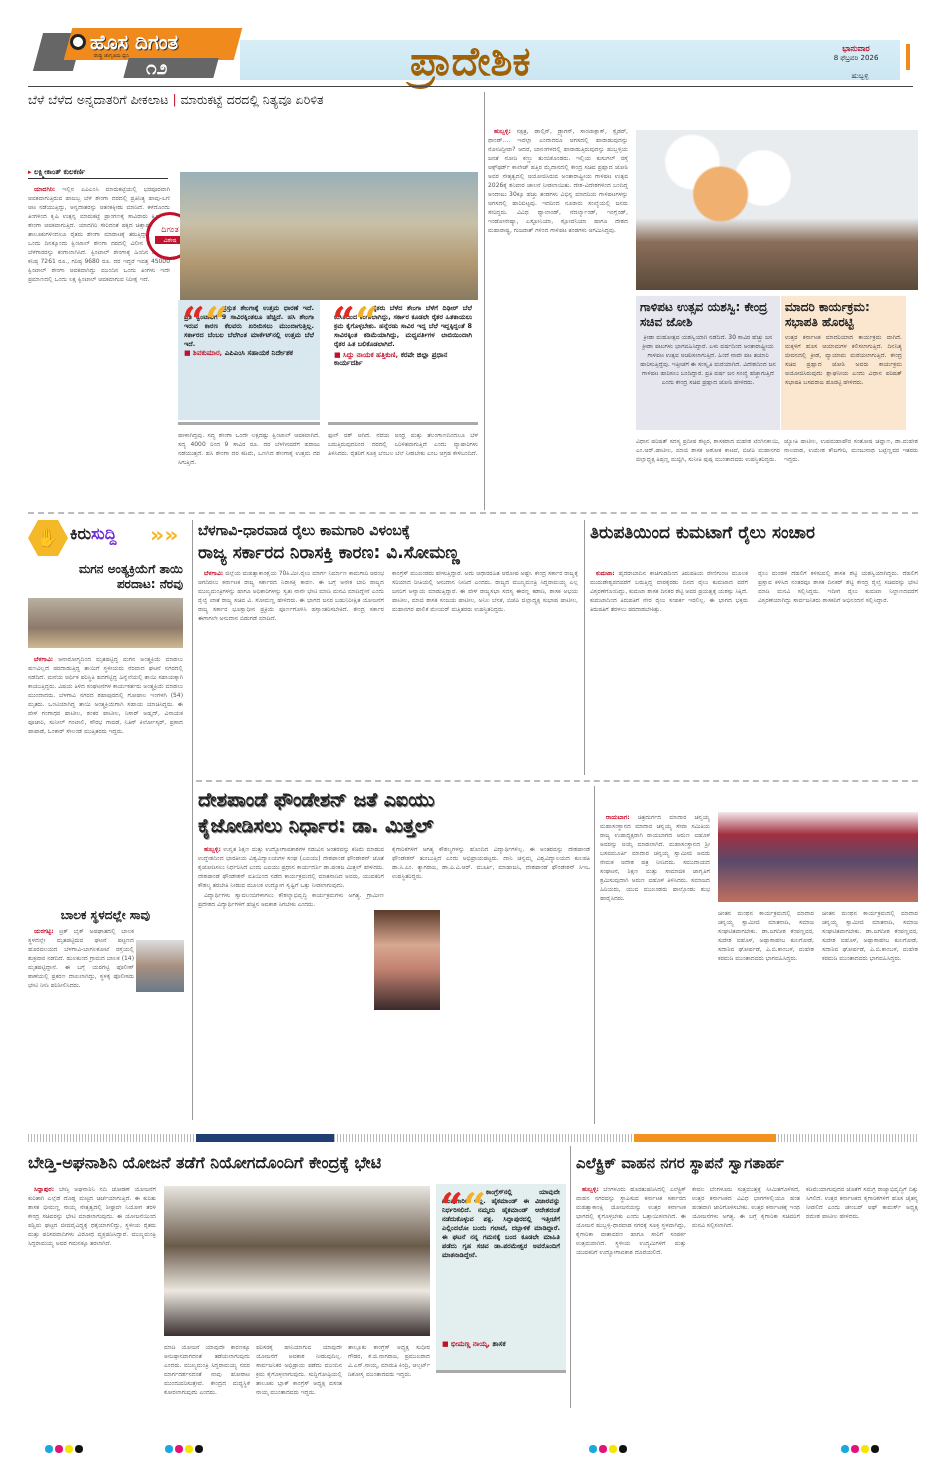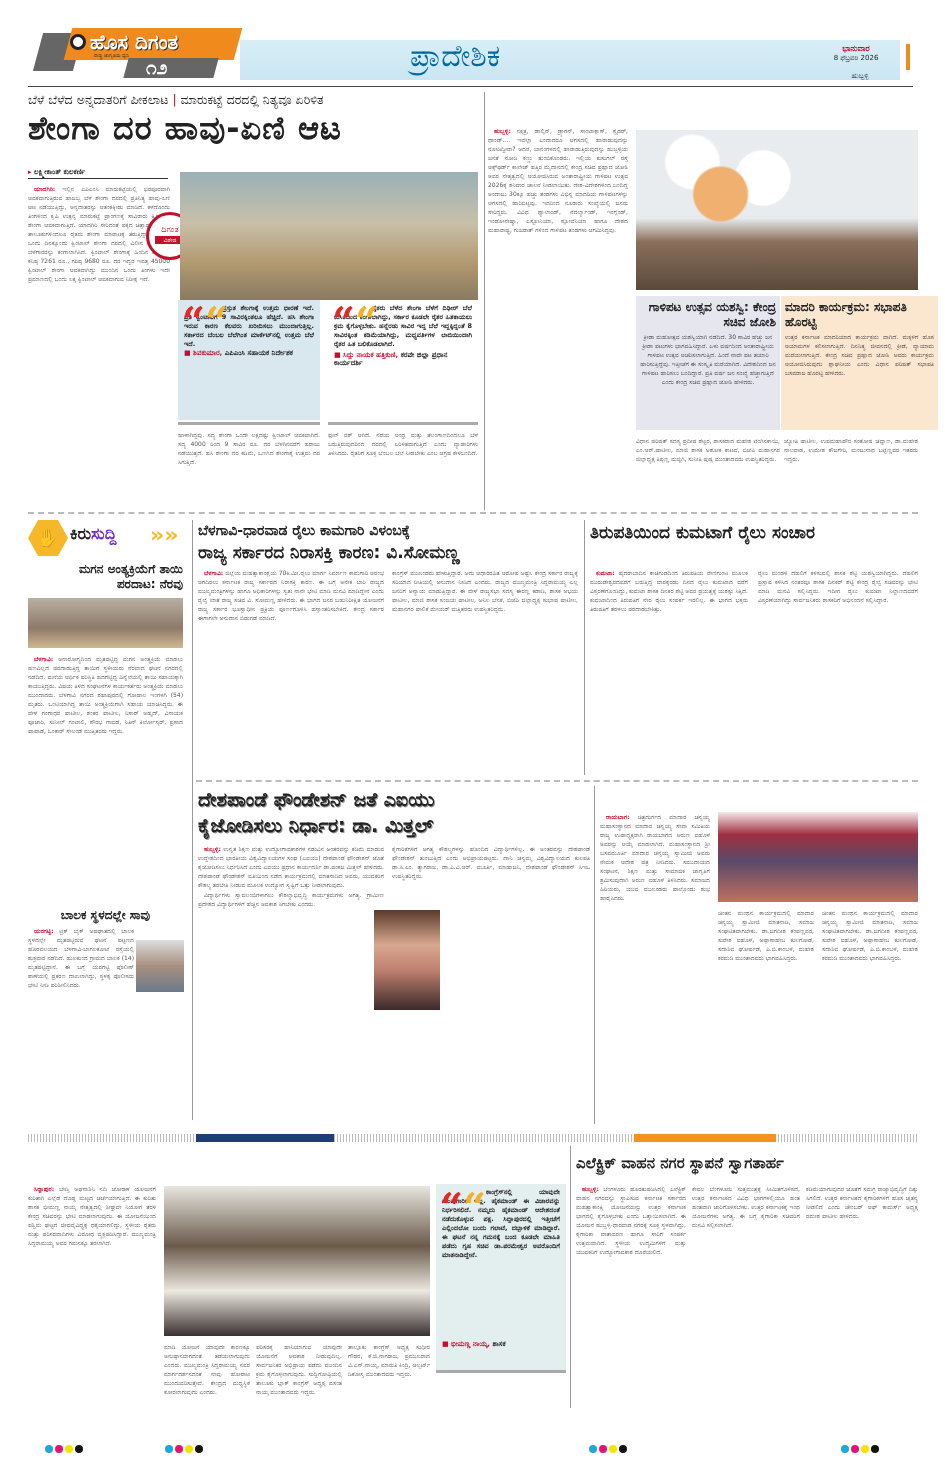--- a/index.html
+++ b/index.html
@@ -27,37 +27,36 @@
   <div class="abs hdr-logo">
     <div class="abs logo-grey"></div>
     <div class="abs logo-bg" style="background:#f08a1c"></div>
     <div class="abs" style="left:42px;top:6px;width:16px;height:16px;border-radius:50%;background:#fff;border:3px solid #222"></div>
     <div class="abs" style="left:62px;top:2px;font-size:20px;font-weight:bold;color:#fff;white-space:nowrap;text-shadow:1px 1px 0 #333">ಹೊಸ ದಿಗಂತ</div>
     <div class="abs" style="left:66px;top:24px;font-size:5px;color:#222;white-space:nowrap">ರಾಷ್ಟ್ರ ಜಾಗೃತಿಯ ಧ್ವನಿ</div>
     <div class="abs logo-pg"></div>
     <div class="abs" style="left:118px;top:28px;font-size:19px;color:#fff;font-weight:bold">೧೨</div>
   </div>
   <div class="abs banner"></div>
-  <div class="abs" style="left:410px;top:38px;font-size:30px;font-weight:normal;color:#0369a1;font-family:'DejaVu Sans',sans-serif">ಪ್ರಾದೇಶಿಕ</div>
+  <div class="abs" style="left:410px;top:38px;font-size:40px;font-weight:bold;color:#a16207;font-family:'DejaVu Sans',sans-serif">ಪ್ರಾದೇಶಿಕ</div>
   <div class="abs" style="left:816px;top:44px;width:80px;text-align:center">
     <div style="font-size:8px;color:#c0122c;font-weight:bold">ಭಾನುವಾರ</div>
     <div style="font-size:7px;color:#222">8 ಫೆಬ್ರವರಿ 2026</div>
   </div>
   <div class="abs" style="left:906px;top:44px;width:4px;height:26px;background:#f08a1c"></div>
   <div class="abs" style="left:830px;top:72px;width:60px;font-size:7px;text-align:center">ಹುಬ್ಬಳ್ಳಿ</div>
   <div class="abs hline" style="left:28px;top:86px;width:885px;background:#444"></div>
 </div>
 
 <div class="abs" style="left:28px;top:92px;width:450px;height:418px">
   <div style="font-size:12.5px;white-space:nowrap">
     <span>ಬೆಳೆ ಬೆಳೆದ ಅನ್ನದಾತರಿಗೆ ಪೀಕಲಾಟ</span>
     <span style="color:#c0122c"> | </span>
     <span>ಮಾರುಕಟ್ಟೆ ದರದಲ್ಲಿ ನಿತ್ಯವೂ ಏರಿಳಿತ</span>
   </div>
-  <div style="font-size:32px;font-weight:bold;line-height:40px;white-space:nowrap;letter-spacing:1px">ಶೇಂಗಾ ದರ ಹಾವು-ಏಣಿ ಆಟ</div>
   <div class="abs" style="left:0;top:76px;width:140px;border-bottom:1px solid #333;font-size:7px;font-weight:bold;padding-bottom:2px">
     <span style="color:#c0122c">▸</span> <span>ಲಕ್ಷ್ಮೀಕಾಂತ್ ಕುಲಕರ್ಣಿ</span>
   </div>
   <div class="abs txt" style="left:0;top:92px;width:142px;height:316px">
     <p><span class="dl">ಯಾದಗಿರಿ:</span> <span>ಇಲ್ಲಿನ ಎಪಿಎಂಸಿ ಮಾರುಕಟ್ಟೆಯಲ್ಲಿ ಭರಪೂರವಾಗಿ ಆವಕವಾಗುತ್ತಿರುವ ಹಾಜಬ್ಬ ಬೆಳೆ ಶೇಂಗಾ ದರದಲ್ಲಿ ಪ್ರತಿನಿತ್ಯ ಹಾವು-ಏಣಿ ಆಟ ನಡೆಯುತ್ತಿದ್ದು, ಅನ್ನದಾತರನ್ನು ಆತಂಕಕ್ಕೀಡು ಮಾಡಿದೆ. ಕಳೆದೊಂದು ತಿಂಗಳಿಂದ ಕೃಷಿ ಉತ್ಪನ್ನ ಮಾರುಕಟ್ಟೆ ಪ್ರಾಂಗಣಕ್ಕೆ ಸಾವಿರಾರು ಕ್ವಿಂಟಾಲ್ ಶೇಂಗಾ ಆವಕವಾಗುತ್ತಿದೆ. ಯಾದಗಿರಿ ಸೇರಿದಂತೆ ಪಕ್ಕದ ಚಿತ್ತಾಪುರ, ಸೇಡಂ ತಾಲೂಕುಗಳಿಂದಲೂ ರೈತರು ಶೇಂಗಾ ಮಾರಾಟಕ್ಕೆ ತರುತ್ತಿದ್ದಾರೆ. ಆದರೆ, ಒಂದು ದಿನಕ್ಕೊಂದು ಕ್ವಿಂಟಾಲ್ ಶೇಂಗಾ ದರದಲ್ಲಿ ವಿಲೀನ ಕಾಣುತ್ತಿದ್ದು, ಬೆಳೆಗಾರರನ್ನು ಕಂಗಾಲಾಗಿಸಿದೆ. ಕ್ವಿಂಟಾಲ್ ಶೇಂಗಾಕ್ಕೆ ಹಿಂದಿನ ದಿನದಂದ ಕನಿಷ್ಠ 7261 ರೂ., ಗರಿಷ್ಠ 9680 ರೂ. ದರ ಇದ್ದರೆ ಇವತ್ತ 45000 ಕ್ವಿಂಟಾಲ್ ಶೇಂಗಾ ಆವಕವಾಗಿದ್ದು ಮುಂದಿನ ಒಂದು ತಿಂಗಳು ಇದೇ ಪ್ರಮಾಣದಲ್ಲಿ ಒಂದು ಲಕ್ಷ ಕ್ವಿಂಟಾಲ್ ಆವಕವಾಗುವ ನಿರೀಕ್ಷೆ ಇದೆ.</span></p>
   </div>
   <div class="abs" style="left:118px;top:120px;width:48px;height:48px;border-radius:50%;border:3px solid #c0122c;background:#fff;text-align:center;padding-top:10px">
     <div style="font-size:8px;font-weight:normal;color:#c0122c">ದಿಗಂತ</div>
     <div style="font-size:6px;color:#fff;background:#c0122c;margin:1px 6px">ವಿಶೇಷ</div>
   </div>
@@ -81,24 +80,24 @@
 </div>
 
 <div class="abs vline" style="left:484px;top:92px;height:418px"></div>
 
 <div class="abs" style="left:488px;top:92px;width:430px;height:418px">
   <div class="abs txt" style="left:0;top:34px;width:140px;height:300px">
     <p><span class="dl">ಹುಬ್ಬಳ್ಳಿ:</span> <span>ನಕ್ಷತ್ರ, ಡಾಲ್ಫಿನ್, ಡ್ರ್ಯಾಗನ್, ಸಾಂಟಾಕ್ಲಾಸ್, ಸ್ಪೈಡರ್, ಥಾಂಡ್.... ಇವೆಲ್ಲಾ ಎಂದಾದರೂ ಆಗಸದಲ್ಲಿ ಹಾರಾಡುವುದನ್ನು ನೋಡಿದ್ದೀರಾ? ಅದರೆ, ಬಾನಂಗಳದಲ್ಲಿ ಹಾರಾಡುತ್ತಿರುವುದನ್ನು ಹುಬ್ಬಳ್ಳಿಯ ಜನತೆ ನೋಡಿ ಕಣ್ಣು ತುಂಬಿಕೊಂಡರು. ಇಲ್ಲಿಯ ಕುಸುಗಲ್ ರಸ್ತೆ ಆಕ್ಸ್‌ಫರ್ಡ್ ಕಾಲೇಜ್ ಹತ್ತಿರ ಮೈದಾನದಲ್ಲಿ ಕೇಂದ್ರ ಸಚಿವ ಪ್ರಹ್ಲಾದ ಜೋಶಿ ಅವರ ನೇತೃತ್ವದಲ್ಲಿ ಆಯೋಜಿಸಿರುವ ಅಂತಾರಾಷ್ಟ್ರೀಯ ಗಾಳಿಪಟ ಉತ್ಸವ 2026ಕ್ಕೆ ಶನಿವಾರ ಚಾಲನೆ ನೀಡಲಾಯಿತು. ದೇಶ-ವಿದೇಶಗಳಿಂದ ಬಂದಿದ್ದ ಅಂದಾಜು 30ಕ್ಕೂ ಹೆಚ್ಚು ತಂಡಗಳು ವಿಭಿನ್ನ ಮಾದರಿಯ ಗಾಳಿಪಟಗಳನ್ನು ಆಗಸದಲ್ಲಿ ಹಾರಿಬಿಟ್ಟವು. ಇದರಿಂದ ನೂರಾರು ಸಂಖ್ಯೆಯಲ್ಲಿ ಜನರು ಸೇರಿದ್ದರು. ವಿವಿಧ ಥ್ಯಾಲಾಂಡ್, ನೆದರ್ಲ್ಯಾಂಡ್, ಇಂಗ್ಲೆಂಡ್, ಇಂಡೋನೇಷ್ಯಾ, ಎಸ್ಟೋನಿಯಾ, ಸ್ಲೋವೆನಿಯಾ ಹಾಗೂ ದೇಶದ ಮಹಾರಾಷ್ಟ್ರ, ಗುಜರಾತ್ ಗಳಿಂದ ಗಾಳಿಪಟ ತಂಡಗಳು ಆಗಮಿಸಿದ್ದವು.</span></p>
   </div>
   <div class="abs photo" style="left:148px;top:38px;width:282px;height:160px;background:radial-gradient(circle at 30% 40%,#f0b070 0 12%,transparent 13%),radial-gradient(circle at 20% 20%,#fff 0 10%,transparent 11%),radial-gradient(circle at 45% 30%,#fff 0 14%,transparent 15%),linear-gradient(180deg,#e8ecee 0%,#e8ecee 55%,#8a6e5a 70%,#5a4a3a 100%)"></div>
   <div class="abs" style="left:148px;top:204px;width:144px;height:134px;background:#e6e6ef;padding:4px">
-    <div style="font-size:12px;font-weight:bold;line-height:15px;text-align:right">ಗಾಳಿಪಟ ಉತ್ಸವ ಯಶಸ್ವಿ: ಕೇಂದ್ರ ಸಚಿವ ಜೋಶಿ</div>
+    <div style="font-size:12px;font-weight:bold;line-height:15px;text-align:left">ಗಾಳಿಪಟ ಉತ್ಸವ ಯಶಸ್ವಿ: ಕೇಂದ್ರ ಸಚಿವ ಜೋಶಿ</div>
     <div class="txt" style="color:#444;margin-top:2px;text-align:center;height:96px">ಕ್ರೀಡಾ ಮಹೋತ್ಸವ ಯಶಸ್ವಿಯಾಗಿ ನಡೆದಿದೆ. 30 ಸಾವಿರ ಹೆಚ್ಚು ಜನ ಕ್ರೀಡಾ ಪಟುಗಳು ಭಾಗವಹಿಸಿದ್ದಾರೆ. ಏಳು ವರ್ಷದಿಂದ ಅಂತಾರಾಷ್ಟ್ರೀಯ ಗಾಳಿಪಟ ಉತ್ಸವ ಆಚರಿಸಲಾಗುತ್ತಿದೆ. ಹಿಂದೆ ನಾವೇ ಪಟ ತಯಾರಿ ಹಾರಿಸುತ್ತಿದ್ದೆವು. ಇತ್ತೀಚೆಗೆ ಈ ಸಂಸ್ಕೃತಿ ಮರೆಯಾಗಿದೆ. ವಿದೇಶದಿಂದ ಜನ ಗಾಳಿಪಟ ಹಾರಿಸಲು ಬಂದಿದ್ದಾರೆ. ಪ್ರತಿ ವರ್ಷ ಜನ ಸಂಖ್ಯೆ ಹೆಚ್ಚಾಗುತ್ತಿದೆ ಎಂದು ಕೇಂದ್ರ ಸಚಿವ ಪ್ರಹ್ಲಾದ ಜೋಶಿ ಹೇಳಿದರು.</div>
   </div>
-  <div class="abs" style="left:293px;top:204px;width:157px;height:134px;background:#fbe6cf;padding:4px">
+  <div class="abs" style="left:293px;top:204px;width:125px;height:134px;background:#fbe6cf;padding:4px">
     <div style="font-size:12px;font-weight:bold;line-height:15px">ಮಾದರಿ ಕಾರ್ಯಕ್ರಮ: ಸಭಾಪತಿ ಹೊರಟ್ಟಿ</div>
     <div class="txt" style="color:#444;margin-top:2px;height:96px">ಉತ್ತರ ಕರ್ನಾಟಕ ಮಾದರಿಯಾದ ಕಾರ್ಯಕ್ರಮ ವಾಗಿದೆ. ಮಕ್ಕಳಿಗೆ ಹೊಸ ಆಯಾಮಗಳ ಕಲಿಸಲಾಗುತ್ತಿದೆ. ದಿನನಿತ್ಯ ಜೀವನದಲ್ಲಿ ಕ್ರೀಡೆ, ವ್ಯಾಯಾಮ ಮರೆಯಲಾಗುತ್ತಿದೆ. ಕೇಂದ್ರ ಸಚಿವ ಪ್ರಹ್ಲಾದ ಜೋಶಿ ಅವರು ಕಾರ್ಯಕ್ರಮ ಆಯೋಜಿಸಿರುವುದು ಶ್ಲಾಘನೀಯ ಎಂದು ವಿಧಾನ ಪರಿಷತ್ ಸಭಾಪತಿ ಬಸವರಾಜ ಹೊರಟ್ಟಿ ಹೇಳಿದರು.</div>
   </div>
   <div class="abs txt" style="left:148px;top:344px;width:144px;height:66px">ವಿಧಾನ ಪರಿಷತ್ ಸದಸ್ಯ ಪ್ರದೀಪ ಶೆಟ್ಟರ, ಶಾಸಕರಾದ ಮಹೇಶ ಟೆಂಗಿನಕಾಯಿ, ಎಂ.ಆರ್.ಪಾಟೀಲ, ಮಾಜಿ ಶಾಸಕ ಅಶೋಕ ಕಾಟವೆ, ಬಿಜೆಪಿ ಮಹಾನಗರ ಜಿಲ್ಲಾಧ್ಯಕ್ಷ ತಿಪ್ಪಣ್ಣ ಮಜ್ಜಿಗಿ, ಸುನೀತಿ ಪುಷ್ಪ ಮುಂತಾದವರು ಉಪಸ್ಥಿತರಿದ್ದರು.</div>
   <div class="abs txt" style="left:296px;top:344px;width:134px;height:66px">ಜ್ಯೋತಿ ಪಾಟೀಲ, ಉಪಮಹಾಪೌರ ಸಂತೋಷ ಚವ್ಹಾಣ, ಡಾ.ಮಹೇಶ ನಾಲವಾಡ, ಉಮೇಶ ಕೌಜಗೇರಿ, ಮಂಜುನಾಥ ಬಟ್ಟೆಣ್ಣವರ ಇತರರು ಇದ್ದರು.</div>
 </div>
 
 <div class="abs" style="left:28px;top:512px;width:890px;border-top:2px dashed #bbb"></div>
 
 <div class="abs" style="left:28px;top:520px;width:160px;height:600px">
@@ -164,20 +163,21 @@
   <div class="abs photo" style="left:118px;top:26px;width:200px;height:90px;background:linear-gradient(180deg,#f4e8ea 0%,#a03040 25%,#5a4a6a 55%,#c07060 100%)"></div>
   <div class="abs txt" style="left:118px;top:122px;width:96px;height:204px">ಚಿಂತನ ಮಂಥನ ಕಾರ್ಯಕ್ರಮದಲ್ಲಿ ಮಾದಾರ ಚನ್ನಯ್ಯ ಸ್ವಾಮೀಜಿ ಮಾತನಾಡಿ, ಸಮಾಜ ಸಂಘಟಿತವಾಗಬೇಕು. ಡಾ.ಜಗದೀಶ ಕೆಂಪಣ್ಣವರ, ಸುರೇಶ ಐಹೊಳೆ, ಅಪ್ಪಾಸಾಹೇಬ ಕುಲಗೋಡೆ, ಸದಾಶಿವ ಘೋರ್ಪಡೆ, ಪಿ.ಬಿ.ಕಾಂಬಳೆ, ಮಹೇಶ ಕರಮಡಿ ಮುಂತಾದವರು ಭಾಗವಹಿಸಿದ್ದರು.</div>
   <div class="abs txt" style="left:222px;top:122px;width:96px;height:204px">ಚಿಂತನ ಮಂಥನ ಕಾರ್ಯಕ್ರಮದಲ್ಲಿ ಮಾದಾರ ಚನ್ನಯ್ಯ ಸ್ವಾಮೀಜಿ ಮಾತನಾಡಿ, ಸಮಾಜ ಸಂಘಟಿತವಾಗಬೇಕು. ಡಾ.ಜಗದೀಶ ಕೆಂಪಣ್ಣವರ, ಸುರೇಶ ಐಹೊಳೆ, ಅಪ್ಪಾಸಾಹೇಬ ಕುಲಗೋಡೆ, ಸದಾಶಿವ ಘೋರ್ಪಡೆ, ಪಿ.ಬಿ.ಕಾಂಬಳೆ, ಮಹೇಶ ಕರಮಡಿ ಮುಂತಾದವರು ಭಾಗವಹಿಸಿದ್ದರು.</div>
 </div>
 
 <div class="abs" style="left:28px;top:1134px;width:890px;height:8px;background:repeating-linear-gradient(90deg,#bbb 0 1px,#fff 1px 3px)"></div>
 <div class="abs" style="left:196px;top:1134px;width:138px;height:8px;background:#1f3f74"></div>
 <div class="abs" style="left:634px;top:1134px;width:142px;height:8px;background:#f3921e"></div>
 
 <div class="abs" style="left:28px;top:1148px;width:538px;height:262px">
+  <div style="font-size:16px;font-weight:bold;white-space:nowrap;line-height:30px">ಬೇಡ್ತಿ-ಅಘನಾಶಿನಿ ಯೋಜನೆ ತಡೆಗೆ ನಿಯೋಗದೊಂದಿಗೆ ಕೇಂದ್ರಕ್ಕೆ ಭೇಟಿ</div>
   <div class="abs txt" style="left:0;top:36px;width:128px;height:222px">
     <p><span class="dl">ಸಿದ್ದಾಪುರ:</span> <span>ಬೇಡ್ತಿ ಅಘನಾಶಿನಿ ನದಿ ಜೋಡಣೆ ಯೋಜನೆಗೆ ಕುರಿತಾಗಿ ಎಲ್ಲೆಡೆ ದೊಡ್ಡ ಮಟ್ಟದ ಚರ್ಚೆಯಾಗುತ್ತಿದೆ. ಈ ಕುರಿತು ಶಾಸಕ ಭೀಮಣ್ಣ ನಾಯ್ಕ ನೇತೃತ್ವದಲ್ಲಿ ಶೀಘ್ರವೇ ನಿಯೋಗ ತೆರಳಿ ಕೇಂದ್ರ ಸಚಿವರನ್ನು ಭೇಟಿ ಮಾಡಲಾಗುವುದು. ಈ ಯೋಜನೆಯಿಂದ ಪಶ್ಚಿಮ ಘಟ್ಟದ ಜೀವವೈವಿಧ್ಯಕ್ಕೆ ಧಕ್ಕೆಯಾಗಲಿದ್ದು, ಸ್ಥಳೀಯ ರೈತರು ಮತ್ತು ಪರಿಸರವಾದಿಗಳು ವಿರೋಧ ವ್ಯಕ್ತಪಡಿಸಿದ್ದಾರೆ. ಮುಖ್ಯಮಂತ್ರಿ ಸಿದ್ದರಾಮಯ್ಯ ಅವರ ಗಮನಕ್ಕೂ ತರಲಾಗಿದೆ.</span></p>
   </div>
   <div class="abs photo" style="left:136px;top:38px;width:266px;height:150px;background:linear-gradient(180deg,#e8e6e0 0%,#6a5a4a 40%,#ece8e0 70%,#3a3030 100%)"></div>
   <div class="abs txt" style="left:136px;top:194px;width:86px;height:64px">ಮಾಡಿ ಯೋಜನೆ ಯಾವುದೇ ಕಾರಣಕ್ಕೂ ಅನುಷ್ಠಾನವಾಗದಂತೆ ತಡೆಯಲಾಗುವುದು ಎಂದರು. ಮುಖ್ಯಮಂತ್ರಿ ಸಿದ್ದರಾಮಯ್ಯ ನವರ ಮಾರ್ಗದರ್ಶನದಂತೆ ನಾವು ಹೋರಾಟ ಮುಂದುವರಿಸುತ್ತೇವೆ. ಕೇಂದ್ರದ ಮಧ್ಯಸ್ಥಿಕೆ ಕೋರಲಾಗುವುದು ಎಂದರು.</div>
   <div class="abs txt" style="left:228px;top:194px;width:86px;height:64px">ಪರಿಸರಕ್ಕೆ ಹಾನಿಯಾಗುವ ಯಾವುದೇ ಯೋಜನೆಗೆ ಅವಕಾಶ ನೀಡುವುದಿಲ್ಲ. ಸಾರ್ವಜನಿಕರ ಅಭಿಪ್ರಾಯ ಪಡೆದು ಮುಂದಿನ ಕ್ರಮ ಕೈಗೊಳ್ಳಲಾಗುವುದು. ಸುದ್ದಿಗೋಷ್ಠಿಯಲ್ಲಿ ತಾಲೂಕು ಬ್ಲಾಕ್ ಕಾಂಗ್ರೆಸ್ ಅಧ್ಯಕ್ಷ ವಸಂತ ನಾಯ್ಕ ಮುಂತಾದವರು ಇದ್ದರು.</div>
   <div class="abs txt" style="left:320px;top:194px;width:82px;height:64px">ತಾಲ್ಲೂಕು ಕಾಂಗ್ರೆಸ್ ಅಧ್ಯಕ್ಷ ಸುಧೀರ ಗೌಡರ, ಕೆ.ಜಿ.ನಾಗರಾಜ, ಪ್ರಮುಖರಾದ ವಿ.ಎನ್.ನಾಯ್ಕ, ಮಾರುತಿ ಕಿಂದ್ರಿ, ಆಲ್ಬರ್ಟ್ ಡಿಕೋಸ್ತ ಮುಂತಾದವರು ಇದ್ದರು.</div>
   <div class="abs" style="left:408px;top:36px;width:130px;height:186px;background:#e3eeee;padding:4px 6px">
     <div class="abs quote-mark" style="left:4px;top:8px"><span style="color:#e02b25">“</span><span style="color:#f3b12b">“</span></div>
     <div class="txt" style="font-size:6.5px;line-height:9px;color:#222;font-weight:bold;text-indent:44px;height:152px">ಕಾಂಗ್ರೆಸ್‌ನಲ್ಲಿ ಯಾವುದೇ ಗುಂಪುಗಾರಿಕೆ ಇಲ್ಲ. ಹೈಕಮಾಂಡ್ ಈ ವಿಚಾರವನ್ನು ನಿರ್ಧರಿಸಲಿದೆ. ನಮ್ಮದು ಹೈಕಮಾಂಡ್ ಆದೇಶದಂತೆ ನಡೆದುಕೊಳ್ಳುವ ಪಕ್ಷ. ಸಿದ್ದಾಪುರದಲ್ಲಿ ಇತ್ತೀಚೆಗೆ ಎಲ್ಲಿಂದಲೋ ಬಂದು ಗಲಾಟೆ, ದಬ್ಬಾಳಿಕೆ ಮಾಡಿದ್ದಾರೆ. ಈ ಘಟನೆ ನನ್ನ ಗಮನಕ್ಕೆ ಬಂದ ಕೂಡಲೇ ಮಾಹಿತಿ ಪಡೆದು ಗೃಹ ಸಚಿವ ಡಾ.ಪರಮೇಶ್ವರ ಅವರೊಂದಿಗೆ ಮಾತನಾಡಿದ್ದೇನೆ.</div>

